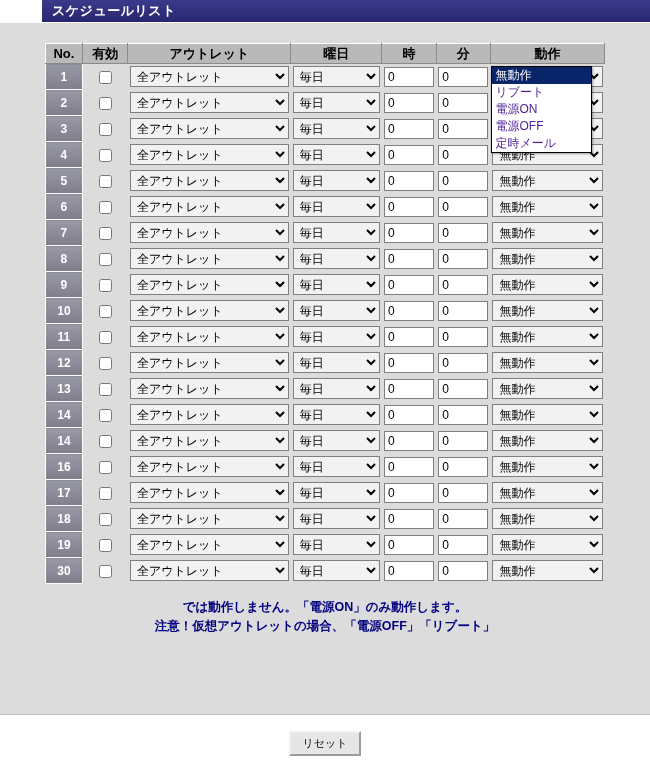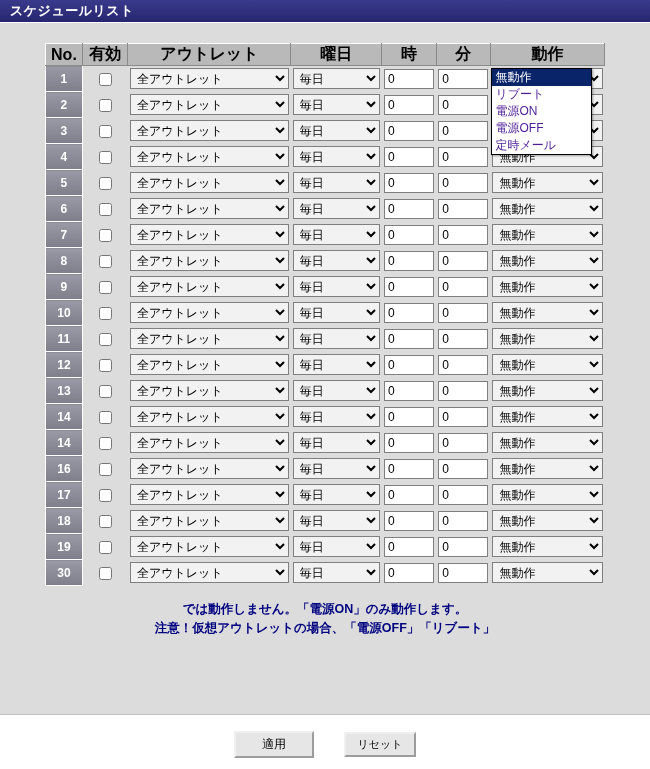--- a/index.html
+++ b/index.html
@@ -7,20 +7,21 @@
     margin: 0; padding: 0;
     width: 650px; height: 769px;
     background: #ffffff;
     font-family: "Liberation Sans", sans-serif;
     overflow: hidden;
   }
   #app {
     position: relative;
     width: 650px; height: 769px;
     background: #ffffff;
+    padding-left: 42px;
   }
   
   .titlebar {
     height: 22px;
     background: #2b2b7a;
     background: linear-gradient(to bottom, #3a3a8c 0%, #26266f 100%);
     color: #ffffff;
     font-size: 13px;
     font-weight: bold;
     line-height: 22px;
@@ -44,21 +45,21 @@
   table.sched {
     border-collapse: collapse;
     width: 100%;
     table-layout: fixed;
   }
   table.sched th {
     background: #b9b9b9;
     border: 1px solid #ffffff;
     border-right-color: #8a8a8a;
     border-bottom-color: #8a8a8a;
-    font-size: 16px;
+    font-size: 13px;
     font-weight: bold;
     color: #000000;
     height: 20px;
     padding: 0;
     text-align: center;
   }
   table.sched td {
     padding: 1px 2px;
     height: 26px;
     text-align: center;
@@ -394,18 +395,17 @@
 
       <div class="note">
         <div>では動作しません。「電源ON」のみ動作します。</div>
         <div>注意！仮想アウトレットの場合、「電源OFF」「リブート」</div>
       </div>
     </div>
   </div>
 
   <div class="footer">
     <div class="btnrow">
-      <button class="gbtn apply">適用</button>
       <button class="gbtn reset">リセット</button>
     </div>
   </div>
 
 </div>
 
 </body></html>

